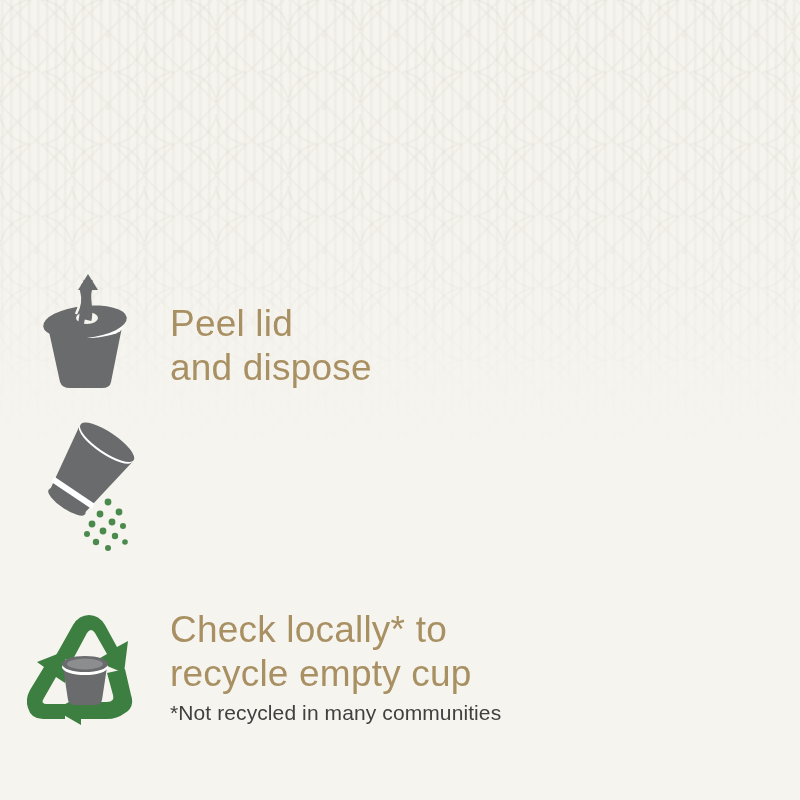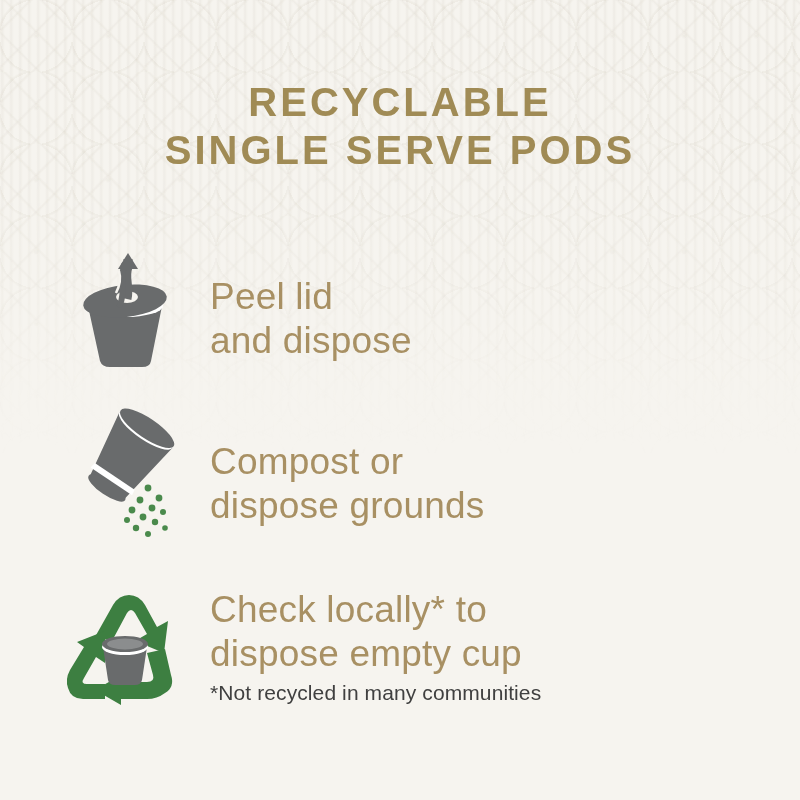--- a/index.html
+++ b/index.html
@@ -113,23 +113,22 @@
   
   .steps {
     position: absolute;
     left: 0;
     top: 222px;
     width: 800px;
   }
   .step {
     position: relative;
     display: flex;
-    align-items: center;
+    align-items: flex-end;
     height: 168px;
-    margin-left: 40px;
   }
   .step-icon {
     width: 170px;
     min-width: 170px;
     display: flex;
     justify-content: center;
     align-items: flex-start;
     padding-top: 6px;
     box-sizing: border-box;
   }
@@ -167,22 +166,20 @@
   svg { display: block; }
 </style>
 </head>
 <body>
 
 <div id="poster">
 
   <div class="bg-pattern"></div>
   <div class="bg-pattern-2"></div>
 
-  <div class="headline">RECYCLABLE
-SINGLE SERVE PODS</div>
 
   <div class="steps">
 
     <div class="step step--peel">
       <div class="step-icon">
         <svg width="110" height="120" viewBox="0 0 110 120" aria-hidden="true">
 
           <path d="M18 57 L30 112 Q32 118 40 118 L72 118 Q80 118 81 112 L92 57 Z" fill="#696B6C"></path>
 
           <ellipse cx="55" cy="57" rx="38" ry="11" fill="#FFFFFF"></ellipse>
@@ -231,24 +228,20 @@
             <circle cx="93" cy="108" r="3.0"></circle>
             <circle cx="73" cy="113" r="3.4"></circle>
             <circle cx="57" cy="116" r="3.0"></circle>
             <circle cx="85" cy="118" r="3.2"></circle>
             <circle cx="66" cy="124" r="3.2"></circle>
             <circle cx="78" cy="130" r="3.0"></circle>
             <circle cx="95" cy="124" r="2.8"></circle>
           </g>
         </svg>
       </div>
-      <div class="step-body">
-        <div class="step-text">Compost or
-dispose grounds</div>
-      </div>
     </div>
 
     <div class="step step--recycle">
       <div class="step-icon">
         <svg width="120" height="115" viewBox="0 0 120 115" aria-hidden="true">
           <g fill="#3D7F41">
 
             <path d="M30 46
                      L48 14
                      Q54 4 64 4
@@ -292,19 +285,19 @@
           <g>
             <path d="M38 56 L43 89 Q44 94 50 94 L70 94 Q76 94 77 89 L82 56 Z" fill="#696B6C"></path>
             <ellipse cx="60" cy="56" rx="23" ry="8" fill="#FFFFFF"></ellipse>
             <ellipse cx="60" cy="53" rx="23" ry="8" fill="#696B6C"></ellipse>
             <ellipse cx="60" cy="53" rx="18" ry="5.4" fill="#8B8D8E"></ellipse>
           </g>
         </svg>
       </div>
       <div class="step-body">
         <div class="step-text">Check locally* to
-dispose empty cup</div>
+recycle empty cup</div>
         <div class="step-note">*Not recycled in many communities</div>
       </div>
     </div>
 
   </div>
 </div>
 
 </body></html>

